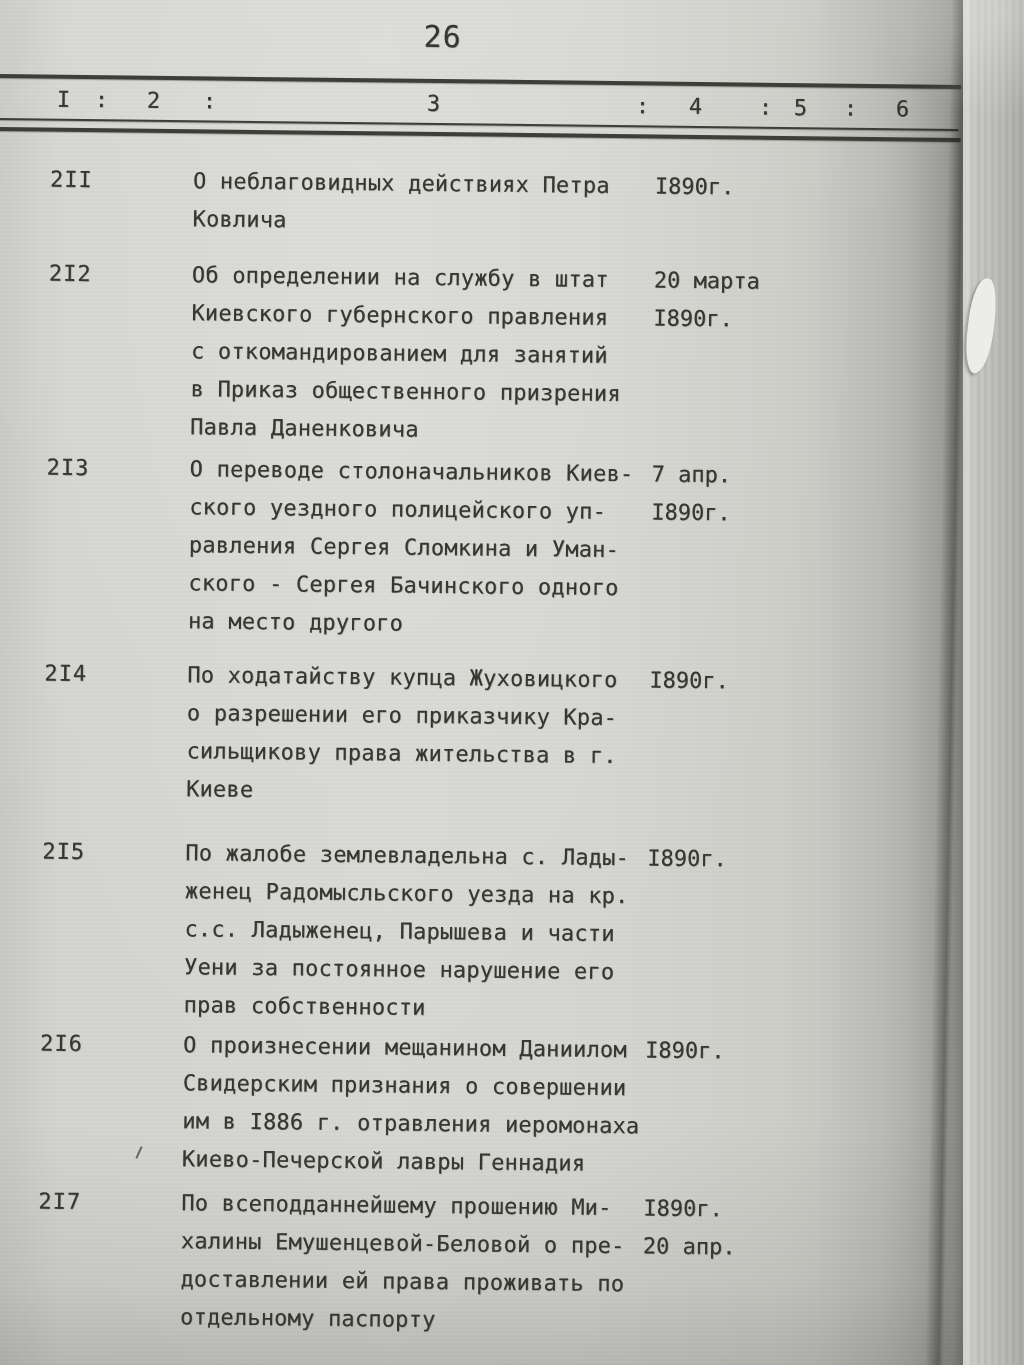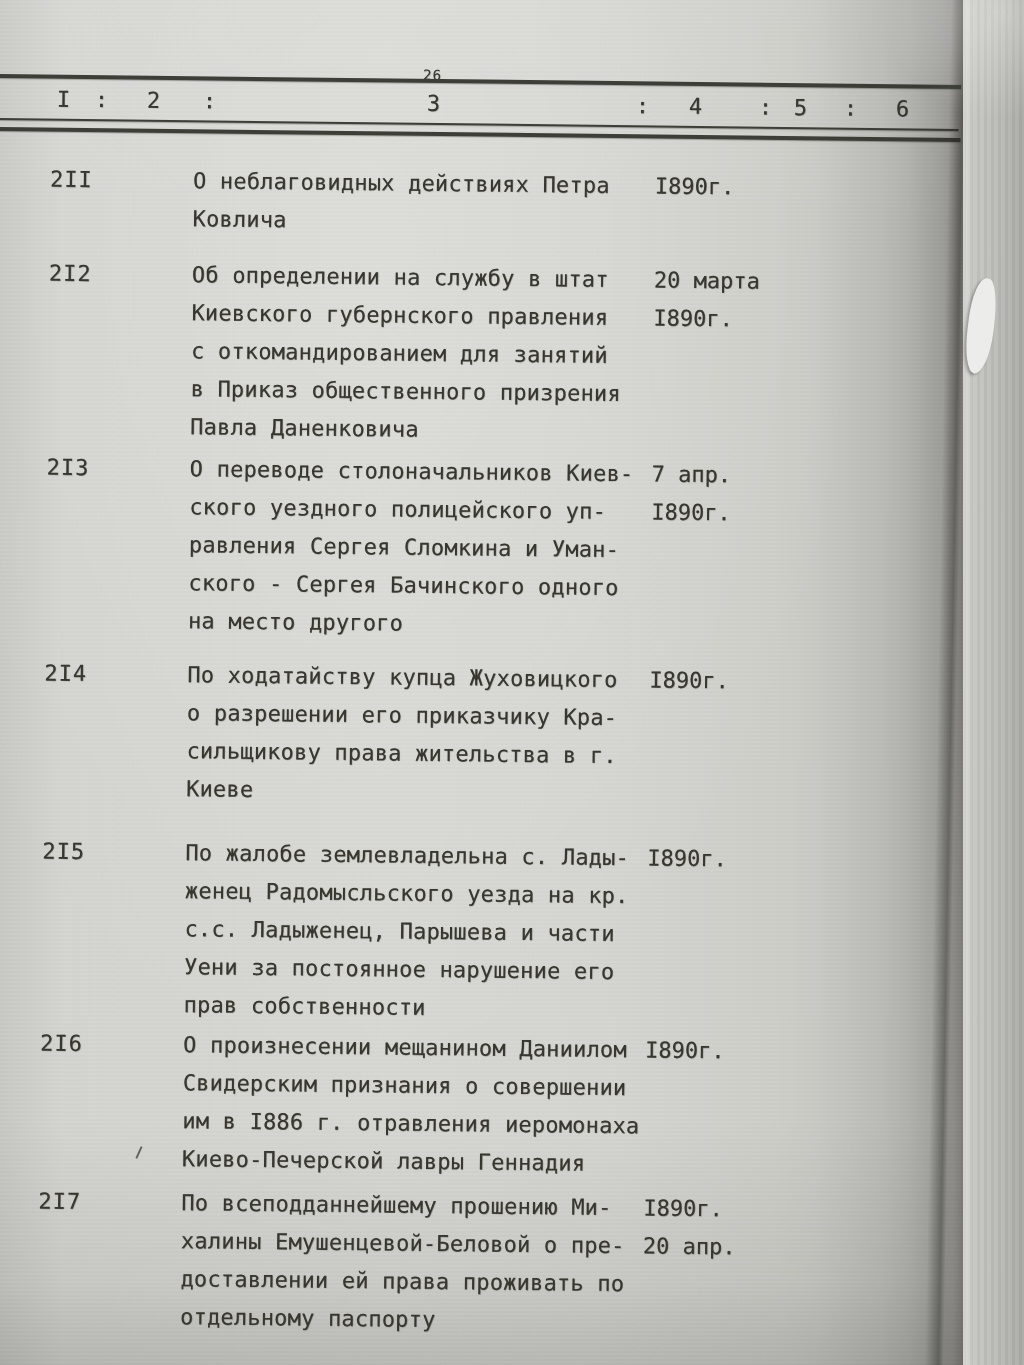--- a/index.html
+++ b/index.html
@@ -19,21 +19,21 @@
       repeating-linear-gradient(0deg, rgba(0,0,0,0.015) 0 2px, rgba(255,255,255,0.01) 2px 4px),
       radial-gradient(ellipse at 35% 18%, rgba(255,255,255,0.16), rgba(255,255,255,0) 55%),
       linear-gradient(180deg, rgba(255,255,255,0.05) 0%, rgba(0,0,0,0) 18%, rgba(0,0,0,0) 82%, rgba(0,0,0,0.06) 94%, rgba(0,0,0,0.14) 100%);
   }
   .content {
     position:absolute; left:0; top:0; width:975px; height:1365px; z-index:2;
     transform:rotate(0.65deg); transform-origin:0 0;
     color:#37372f;
     text-shadow:0.4px 0.4px 0.7px rgba(55,55,48,0.55);
   }
-  .page-number { position:absolute; left:424px; top:14px; font-size:14px; letter-spacing:1px;margin-top:48px; }
+  .page-number { position:absolute; left:424px; top:14px; font-size:30px; letter-spacing:1px; }
   .rule { position:absolute; left:0; background:#3e3e38; box-shadow:0 1px 1px rgba(62,62,56,0.35); }
   .rule-top  { top:74px;  width:962px; height:4px; }
   .rule-mid1 { top:118px; width:960px; height:2px; }
   .rule-mid2 { top:127px; width:962px; height:4px; }
   .colhead { position:absolute; left:0; top:86px; width:962px; height:30px; font-size:22px; }
   .colhead span { position:absolute; top:0; }
   .entries { position:absolute; left:0; top:160px; width:965px; }
   .entry {
     display:grid; grid-template-columns:143px 460px auto;
     padding-left:52px; font-size:22px; line-height:38px;

